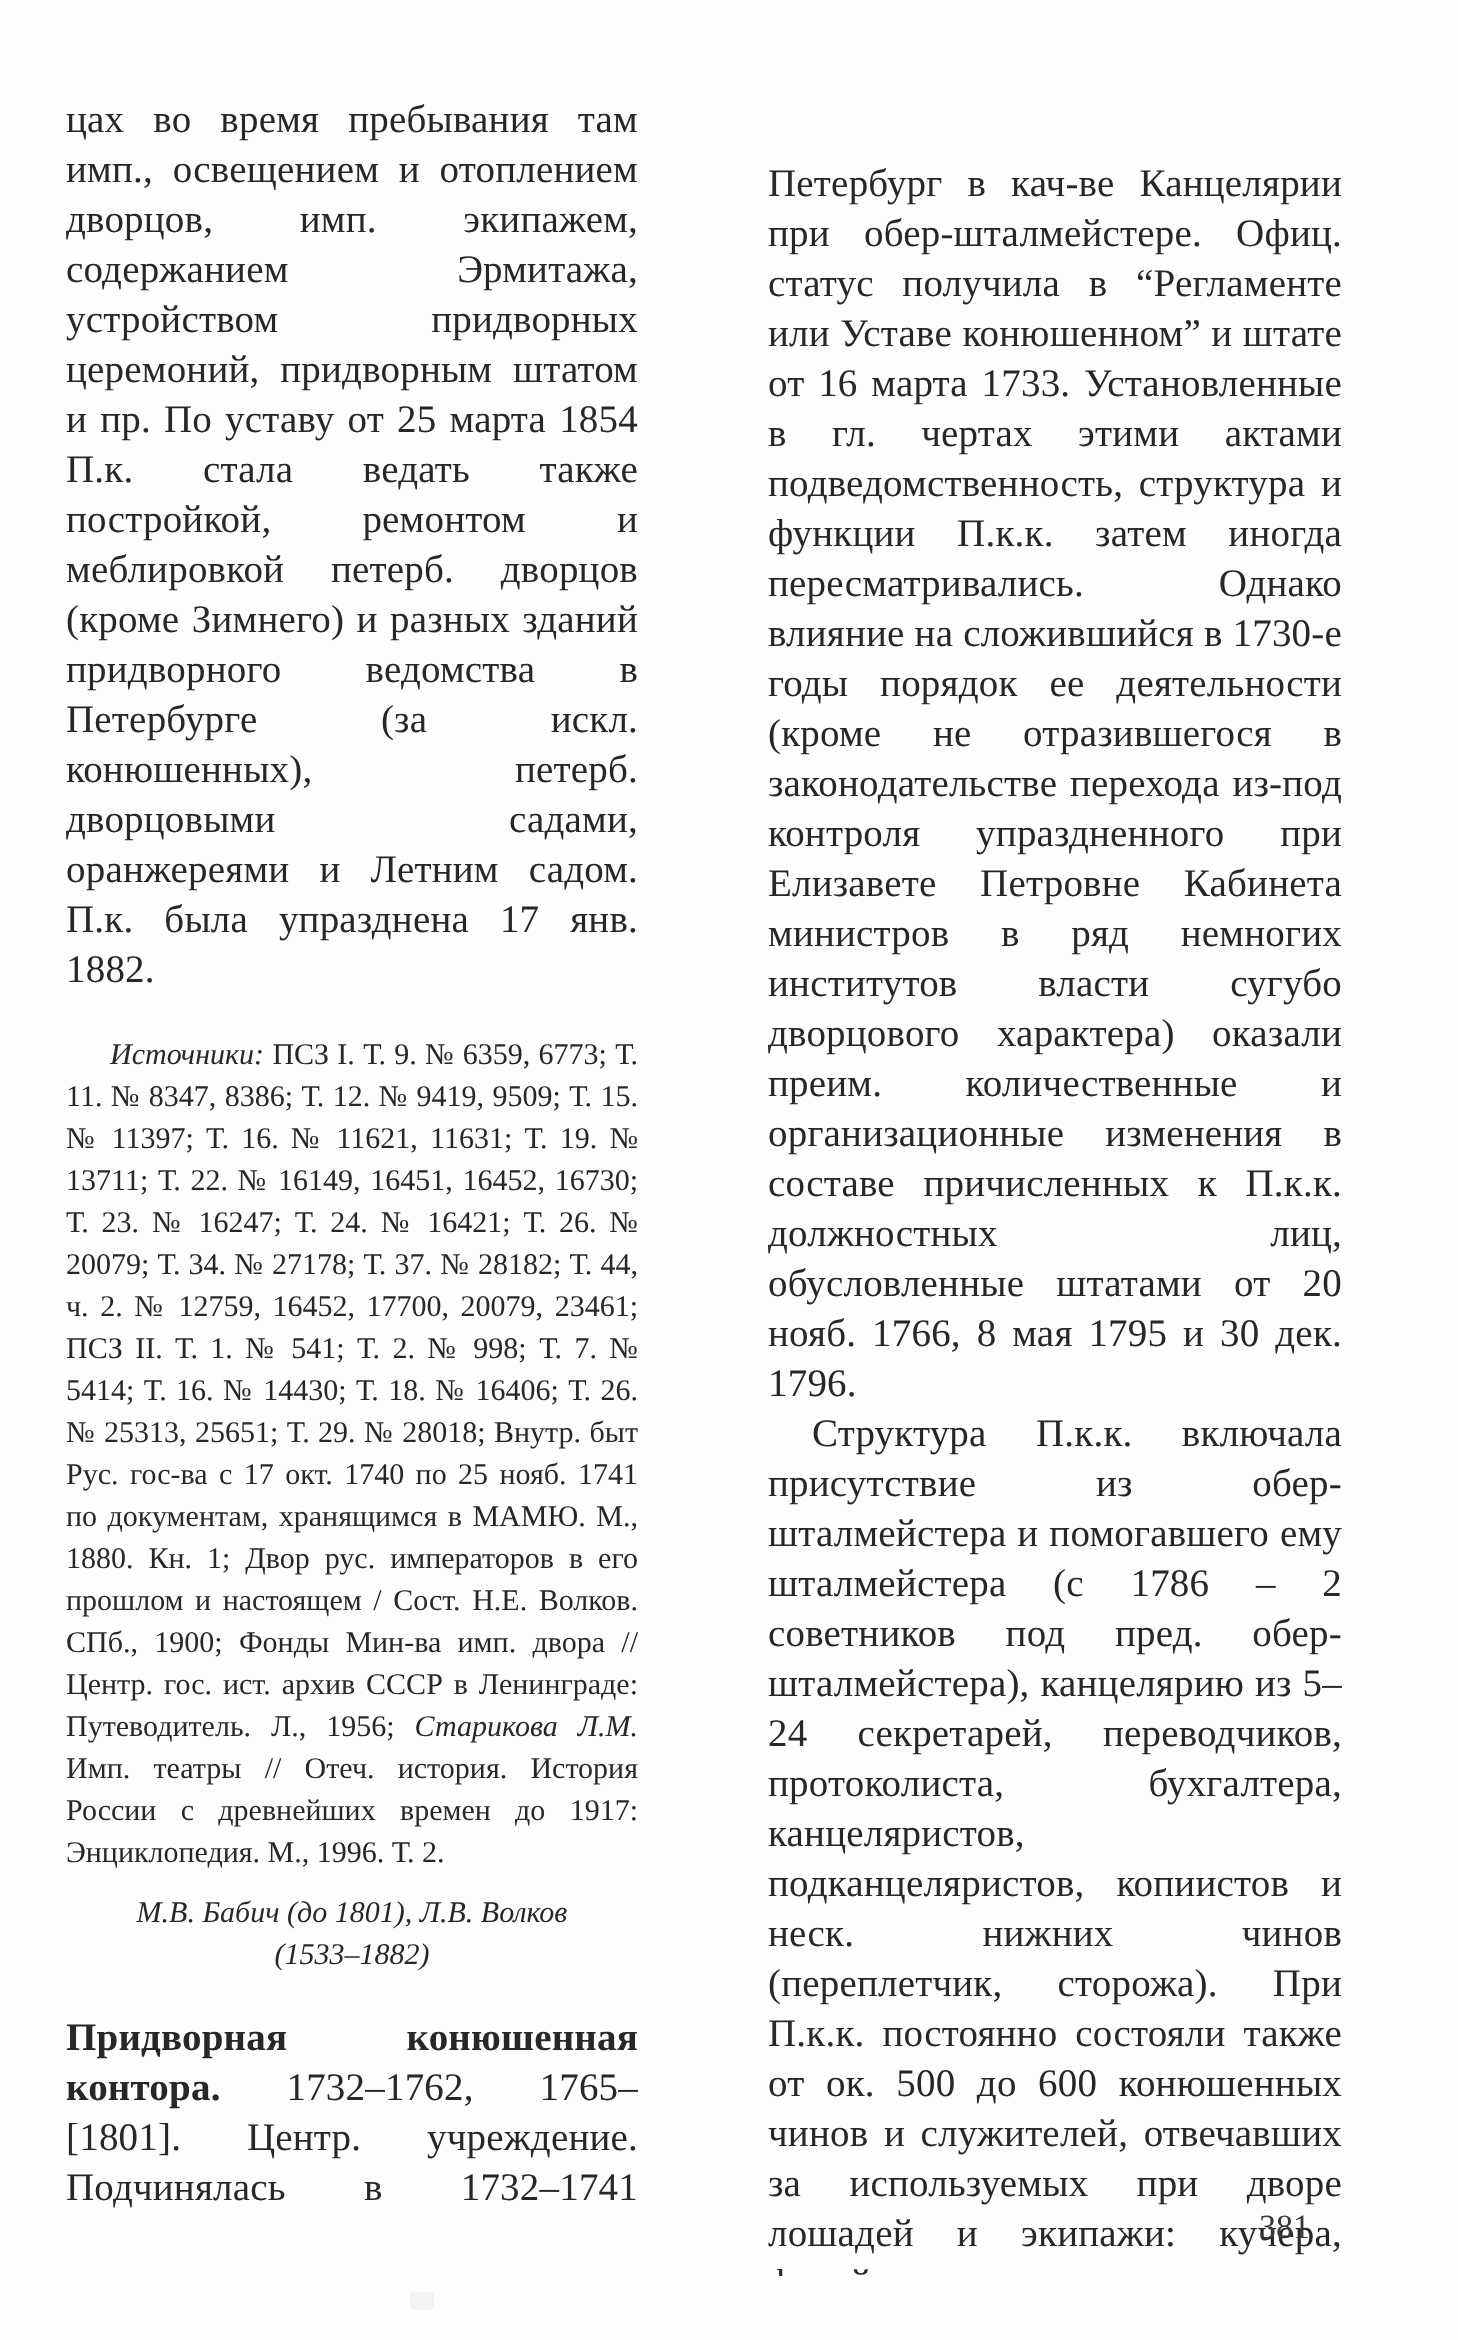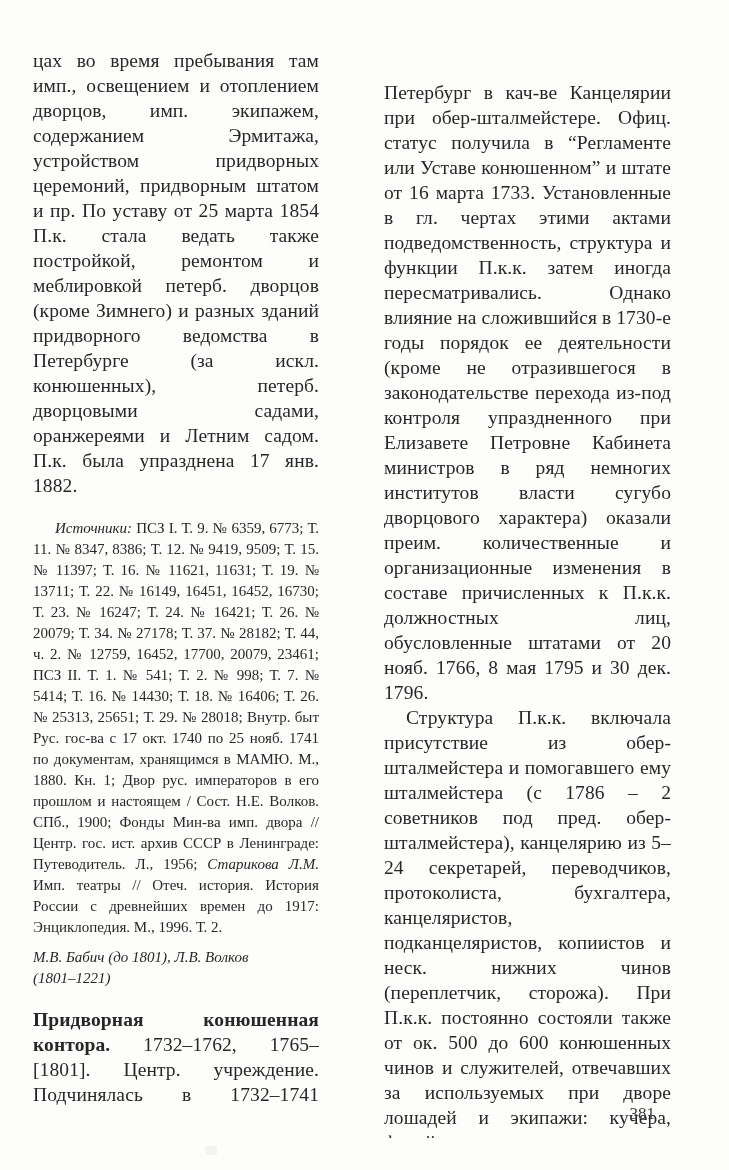--- a/index.html
+++ b/index.html
@@ -44,21 +44,21 @@
     line-height: 21px;
     text-align: justify;
     margin: 20px 0 0 0;
   }
   .indent { text-indent: 22px; }
 
   .byline {
     font-size: 15px;
     line-height: 21px;
     font-style: italic;
-    text-align: left;
+    text-align: center;
     margin: 9px 0 0 0;
   }
 
   .entry { margin-top: 18px; }
   .headword { font-weight: bold; }
   .ital { font-style: italic; }
 
   .page-number {
     position: absolute;
     top: 1104px;
@@ -85,21 +85,21 @@
 
   <div class="columns">
 
     <div class="col col-left">
       <p class="body-text">цах во время пребывания там имп., освещением и отоплением дворцов, имп. экипажем, содержанием Эрмитажа, устройством придворных церемоний, придворным штатом и пр. По уставу от 25 марта 1854 П.к. стала ведать также постройкой, ремонтом и меблировкой петерб. дворцов (кроме Зимнего) и разных зданий придворного ведомства в Петербурге (за искл. конюшенных), петерб. дворцовыми садами, оранжереями и Летним садом. П.к. была упразднена 17 янв. 1882.</p>
 
       <p class="small-text indent"><span class="ital">Источники:</span><span> ПСЗ I. Т. 9. № 6359, 6773; Т. 11. № 8347, 8386; Т. 12. № 9419, 9509; Т. 15. № 11397; Т. 16. № 11621, 11631; Т. 19. № 13711; Т. 22. № 16149, 16451, 16452, 16730; Т. 23. № 16247; Т. 24. № 16421; Т. 26. № 20079; Т. 34. № 27178; Т. 37. № 28182; Т. 44, ч. 2. № 12759, 16452, 17700, 20079, 23461; ПСЗ II. Т. 1. № 541; Т. 2. № 998; Т. 7. № 5414; Т. 16. № 14430; Т. 18. № 16406; Т. 26. № 25313, 25651; Т. 29. № 28018; Внутр. быт Рус. гос-ва с 17 окт. 1740 по 25 нояб. 1741 по документам, хранящимся в МАМЮ. М., 1880. Кн. 1; Двор рус. императоров в его прошлом и настоящем / Сост. Н.Е. Волков. СПб., 1900; Фонды Мин-ва имп. двора // Центр. гос. ист. архив СССР в Ленинграде: Путеводитель. Л., 1956; </span><span class="ital">Старикова Л.М.</span><span> Имп. театры // Отеч. история. История России с древнейших времен до 1917: Энциклопедия. М., 1996. Т. 2.</span></p>
 
       <div class="byline">
         <div>М.В. Бабич (до 1801), Л.В. Волков</div>
-        <div>(1801–1221)</div>
+        <div>(1533–1882)</div>
       </div>
 
       <p class="body-text entry cut"><span class="headword">Придворная конюшенная контора.</span><span> 1732–1762, 1765–[1801]. Центр. учреждение. Подчинялась в 1732–1741 </span><span class="ital">Кабинету министров</span><span>, остальное время – непосредственно монархам. В 1786–1796 имела в подчинении дворцовые заводские конторы. Находилась в Петербурге. П.к.к. сложилась вследствие переезда двора в янв. 1732 из Москвы в</span></p>
     </div>
 
     <div class="col col-right">
       <p class="body-text">Петербург в кач-ве Канцелярии при обер-шталмейстере. Офиц. статус получила в “Регламенте или Уставе конюшенном” и штате от 16 марта 1733. Установленные в гл. чертах этими актами подведомственность, структура и функции П.к.к. затем иногда пересматривались. Однако влияние на сложившийся в 1730-е годы порядок ее деятельности (кроме не отразившегося в законодательстве перехода из-под контроля упраздненного при Елизавете Петровне Кабинета министров в ряд немногих институтов власти сугубо дворцового характера) оказали преим. количественные и организационные изменения в составе причисленных к П.к.к. должностных лиц, обусловленные штатами от 20 нояб. 1766, 8 мая 1795 и 30 дек. 1796.</p>
 
       <p class="body-text indent cut">Структура П.к.к. включала присутствие из обер-шталмейстера и помогавшего ему шталмейстера (с 1786 – 2 советников под пред. обер-шталмейстера), канцелярию из 5–24 секретарей, переводчиков, протоколиста, бухгалтера, канцеляристов, подканцеляристов, копиистов и неск. нижних чинов (переплетчик, сторожа). При П.к.к. постоянно состояли также от ок. 500 до 600 конюшенных чинов и служителей, отвечавших за используемых при дворе лошадей и экипажи: кучера, форейторы, ездовые, стряпчие, стремянные и стадные конюхи, коновалы, подковщики; управлявшие ими и отдельными конюшнями унтер-шталмейстеры, футермаршалы (в 1762 переим. в ясельничих) и нарядчики; выезжавшие лошадей и обучавшие верховой езде борейторы (от обер- до унтер-); комиссары раз-</p>
     </div>

